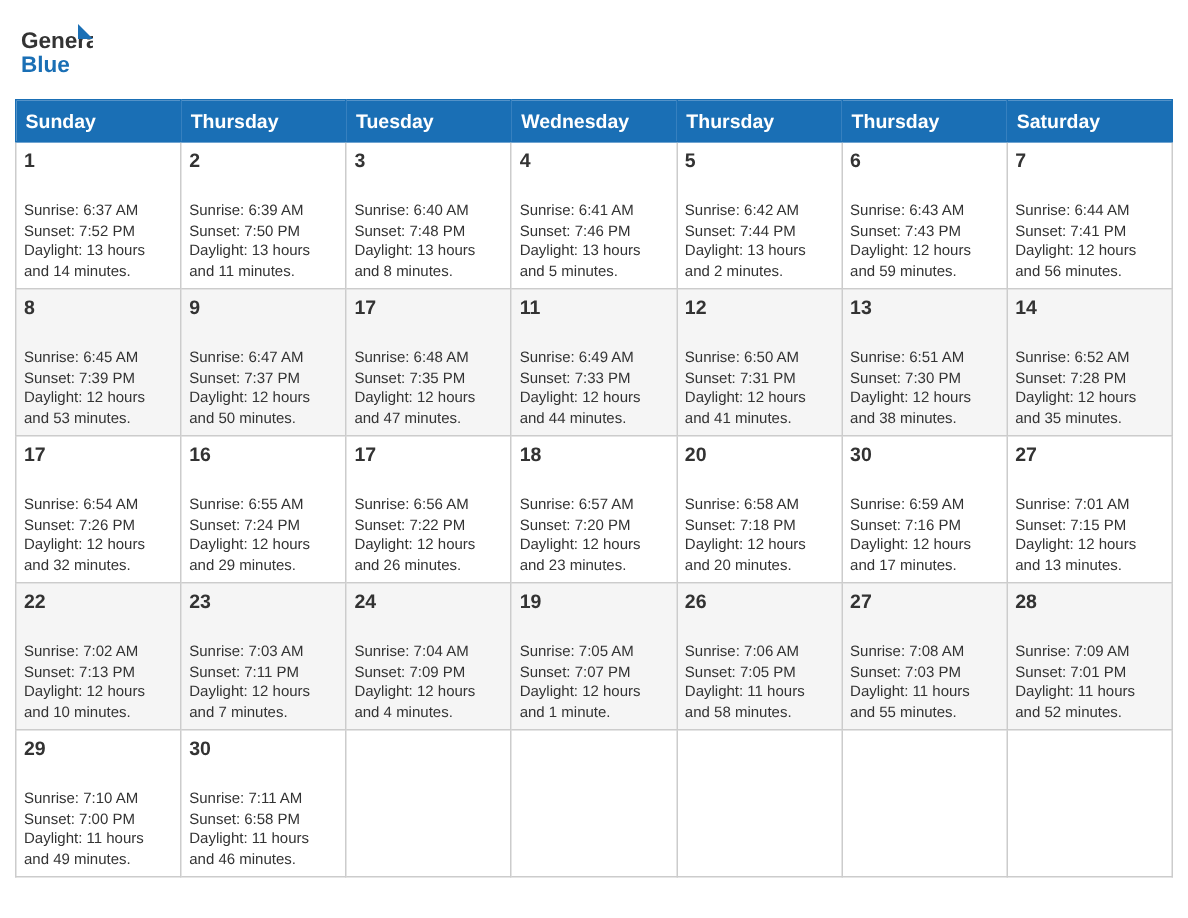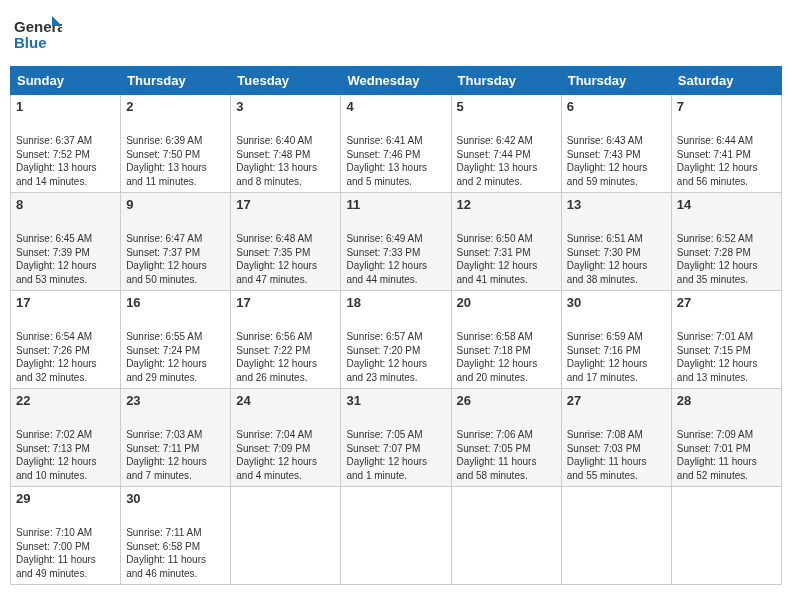--- a/index.html
+++ b/index.html
@@ -210,21 +210,21 @@
         </td>
         <td>
           <span class="day-num">23</span>
           <div class="day-info">Sunrise: 7:03 AM<br>Sunset: 7:11 PM<br>Daylight: 12 hours and 7 minutes.</div>
         </td>
         <td>
           <span class="day-num">24</span>
           <div class="day-info">Sunrise: 7:04 AM<br>Sunset: 7:09 PM<br>Daylight: 12 hours and 4 minutes.</div>
         </td>
         <td>
-          <span class="day-num">31</span>
+          <span class="day-num">19</span>
           <div class="day-info">Sunrise: 7:05 AM<br>Sunset: 7:07 PM<br>Daylight: 12 hours and 1 minute.</div>
         </td>
         <td>
           <span class="day-num">26</span>
           <div class="day-info">Sunrise: 7:06 AM<br>Sunset: 7:05 PM<br>Daylight: 11 hours and 58 minutes.</div>
         </td>
         <td>
           <span class="day-num">27</span>
           <div class="day-info">Sunrise: 7:08 AM<br>Sunset: 7:03 PM<br>Daylight: 11 hours and 55 minutes.</div>
         </td>

